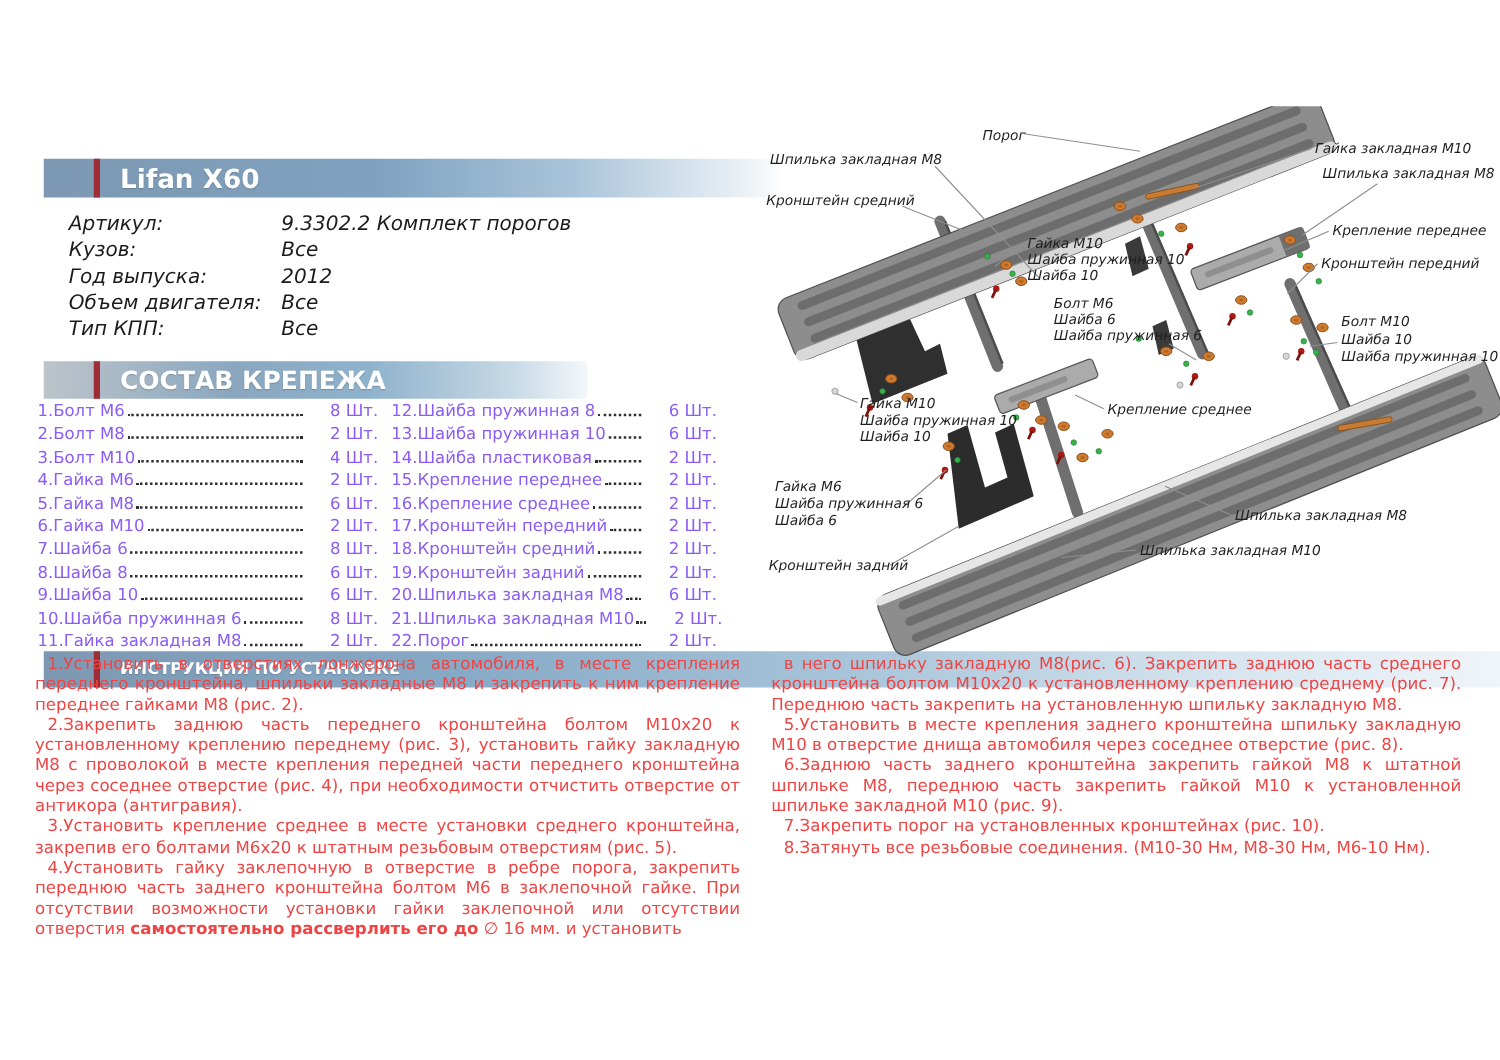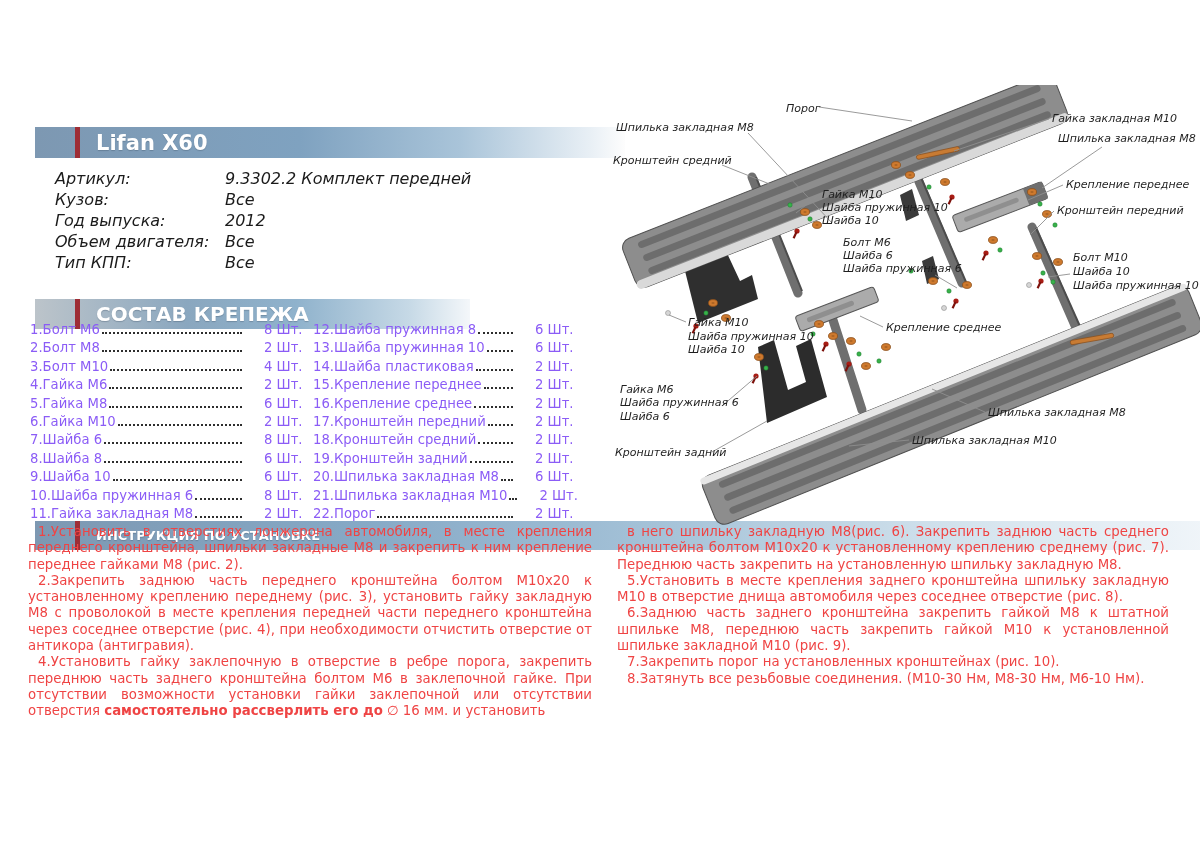--- a/index.html
+++ b/index.html
@@ -7,21 +7,21 @@
   #page{position:relative;width:1200px;height:848px;background:#ffffff;overflow:hidden;}
 
   
   .bar{position:absolute;display:flex;align-items:center;padding-left:40px;}
   .bar .accent{width:5px;align-self:stretch;background:#9e2d35;}
   .bar .bartext{color:#ffffff;font-weight:bold;padding-left:16px;text-shadow:0 1px 1px rgba(60,80,100,.35);white-space:nowrap;}
   #bar-title{left:35px;top:127px;width:550px;height:31px;
     background:linear-gradient(90deg,#7d98b2 0%,#7fa2c0 45%,#a9c4d9 72%,#e8eff5 94%,#fdfdfd 100%);}
   #bar-title .bartext{font-size:21px;}
   #bar-parts{left:35px;top:289px;width:395px;height:30px;
-    background:linear-gradient(90deg,#bcc4ca 0%,#8aa7bf 35%,#8fb2cc 60%,#c6d9e6 86%,#f4f7fa 100%);margin-top:10px;}
+    background:linear-gradient(90deg,#bcc4ca 0%,#8aa7bf 35%,#8fb2cc 60%,#c6d9e6 86%,#f4f7fa 100%);}
   #bar-parts .bartext{font-size:20px;}
   #bar-install{left:35px;top:521px;width:1130px;height:29px;
     background:linear-gradient(90deg,#7d98b2 0%,#86a9c6 28%,#a7c4d9 55%,#d5e4ee 80%,#f0f5f9 100%);}
   #bar-install .bartext{font-size:13px;}
 
   
   #info{position:absolute;left:55px;top:168px;font-size:16px;color:#1b1b1b;font-style:italic;}
   #info .irow{display:flex;line-height:21px;}
   #info .ilabel{width:170px;}
   #info .ivalue{white-space:nowrap;}
@@ -53,21 +53,21 @@
 <div id="page">
 
   <div class="bar" id="bar-title">
     <div class="accent"></div>
     <div class="bartext">Lifan X60</div>
   </div>
 
   <div id="info">
       <div class="irow">
         <span class="ilabel">Артикул:</span>
-        <span class="ivalue">9.3302.2 Комплект передней</span>
+        <span class="ivalue">9.3302.2 Комплект порогов</span>
       </div>
       <div class="irow">
         <span class="ilabel">Кузов:</span>
         <span class="ivalue">Все</span>
       </div>
       <div class="irow">
         <span class="ilabel">Год выпуска:</span>
         <span class="ivalue">2012</span>
       </div>
       <div class="irow">
@@ -201,20 +201,21 @@
     </div>
 
   <div class="bar" id="bar-install">
     <div class="accent"></div>
     <div class="bartext">ИНСТРУКЦИЯ ПО УСТАНОВКЕ</div>
   </div>
 
   <div class="instr" id="instr-left">
       <p><span>1.Установить в отверстиях лонжерона автомобиля, в месте крепления переднего кронштейна, шпильки закладные М8 и закрепить к ним крепление переднее гайками М8 (рис. 2).</span></p>
       <p><span>2.Закрепить заднюю часть переднего кронштейна болтом М10х20 к установленному креплению переднему (рис. 3), установить гайку закладную М8 с проволокой в месте крепления передней части переднего кронштейна через соседнее отверстие (рис. 4), при необходимости отчистить отверстие от антикора (антигравия).</span></p>
+      <p><span>3.Установить крепление среднее в месте установки среднего кронштейна, закрепив его болтами М6х20 к штатным резьбовым отверстиям (рис. 5).</span></p>
       <p><span>4.Установить гайку заклепочную в отверстие в ребре порога, закрепить переднюю часть заднего кронштейна болтом М6 в заклепочной гайке. При отсутствии возможности установки гайки заклепочной или отсутствии отверстия </span><span class="bi">самостоятельно рассверлить его до</span><span> ∅ 16 мм. и установить</span></p>
     </div>
   <div class="instr" id="instr-right">
       <p><span>в него шпильку закладную М8(рис. 6).  Закрепить заднюю часть среднего кронштейна болтом М10х20 к установленному креплению среднему (рис. 7).  Переднюю часть закрепить на установленную шпильку закладную М8.</span></p>
       <p><span>5.Установить в месте крепления заднего кронштейна шпильку закладную М10 в отверстие днища автомобиля через соседнее отверстие (рис. 8).</span></p>
       <p><span>6.Заднюю часть заднего кронштейна закрепить гайкой М8 к штатной шпильке М8, переднюю часть закрепить гайкой М10 к установленной шпильке закладной М10 (рис. 9).</span></p>
       <p><span>7.Закрепить порог на установленных кронштейнах (рис. 10).</span></p>
       <p><span>8.Затянуть все резьбовые соединения.  (М10-30 Нм, М8-30 Нм, М6-10 Нм).</span></p>
     </div>
 

